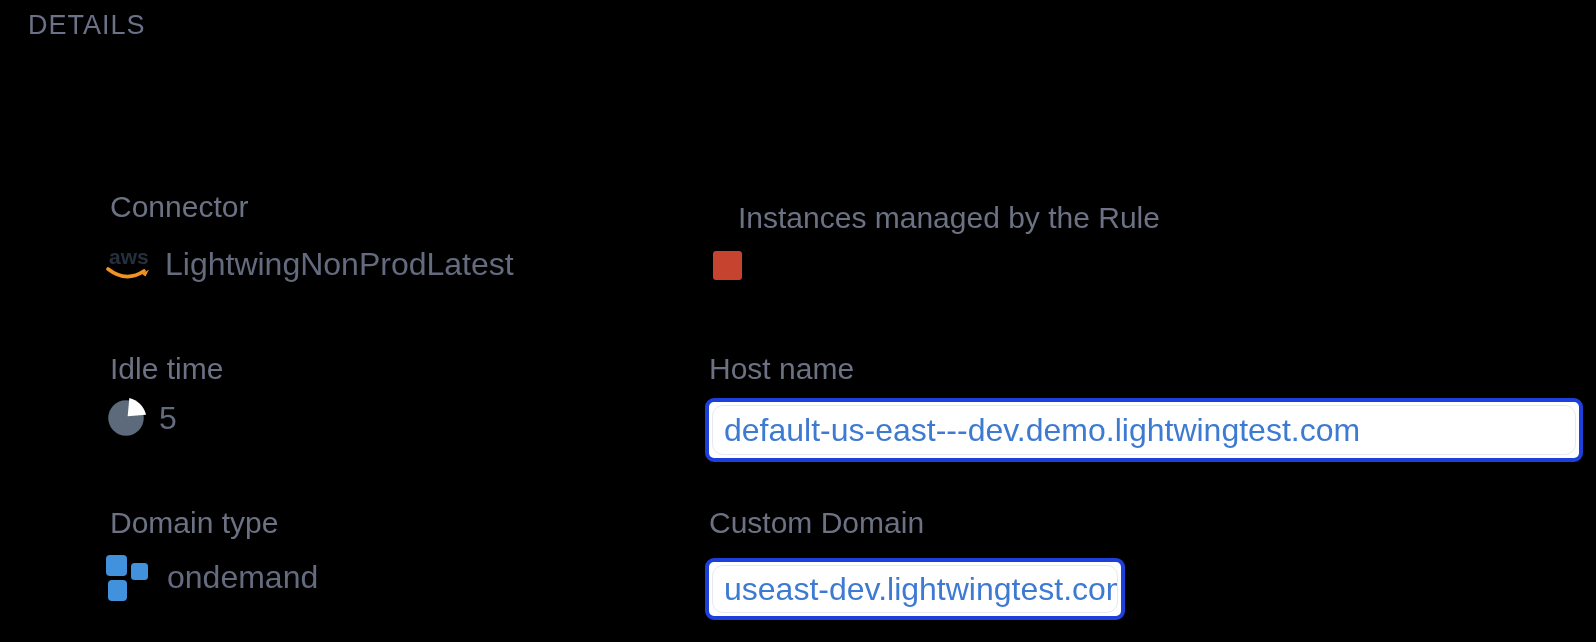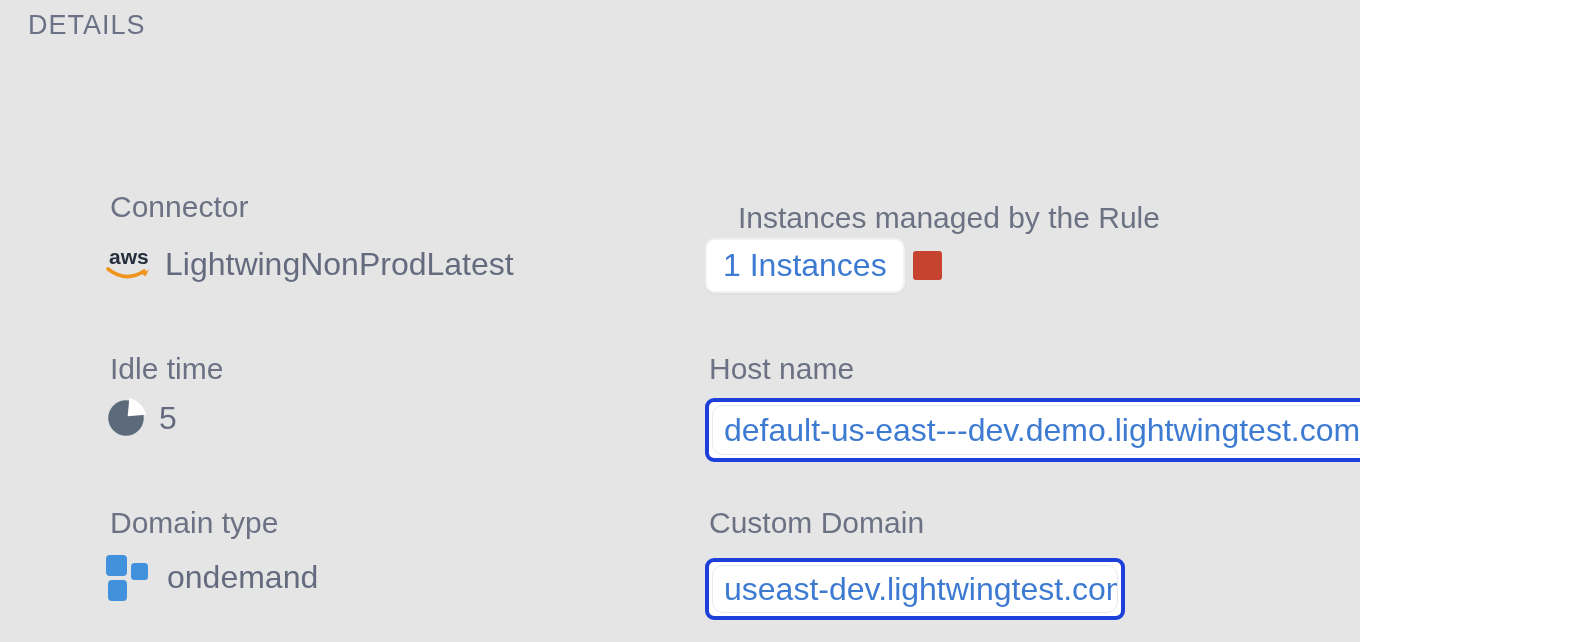--- a/index.html
+++ b/index.html
@@ -3,23 +3,23 @@
 <meta charset="utf-8">
 <style>
   * { margin: 0; padding: 0; box-sizing: border-box; }
   html, body { background: #ffffff; }
   body {
     font-family: "Liberation Sans", "DejaVu Sans", sans-serif;
     color: #656b7f;
   }
   .screen {
     position: relative;
-    width: 1360px;
+    width: 1596px;
     height: 642px;
-    background: #e5e5e5;
+    background: #000000;
     overflow: hidden;
   }
   .abs { position: absolute; }
   .section-title {
     font-size: 27px;
     font-weight: 500;
     letter-spacing: 1px;
     color: #6b7186;
   }
   .field-label {
@@ -127,21 +127,20 @@
         <rect x="2" y="6" width="21" height="21" rx="4" fill="#4291dc"></rect>
         <rect x="27" y="14" width="17" height="17" rx="3.5" fill="#4291dc"></rect>
         <rect x="4" y="31" width="19" height="21" rx="4" fill="#4291dc"></rect>
       </svg>
     </span>
     <span>ondemand</span>
   </div>
 
   <div class="abs field-label" style="left:738px; top:190px;margin-top:11px;">Instances managed by the Rule</div>
   <div class="abs instances-row" style="left:705px; top:237px; height:56px;">
-    <span class="instances-chip">1 Instances</span>
     <span class="status-square"></span>
   </div>
 
   <div class="abs field-label" style="left:709px; top:352px;">Host name</div>
   <div class="abs link-box" style="left:705px; top:398px; width:878px; height:64px;">
     <div class="link-box-inner">
       <a class="link-text">default-us-east---dev.demo.lightwingtest.com</a>
     </div>
   </div>
 

